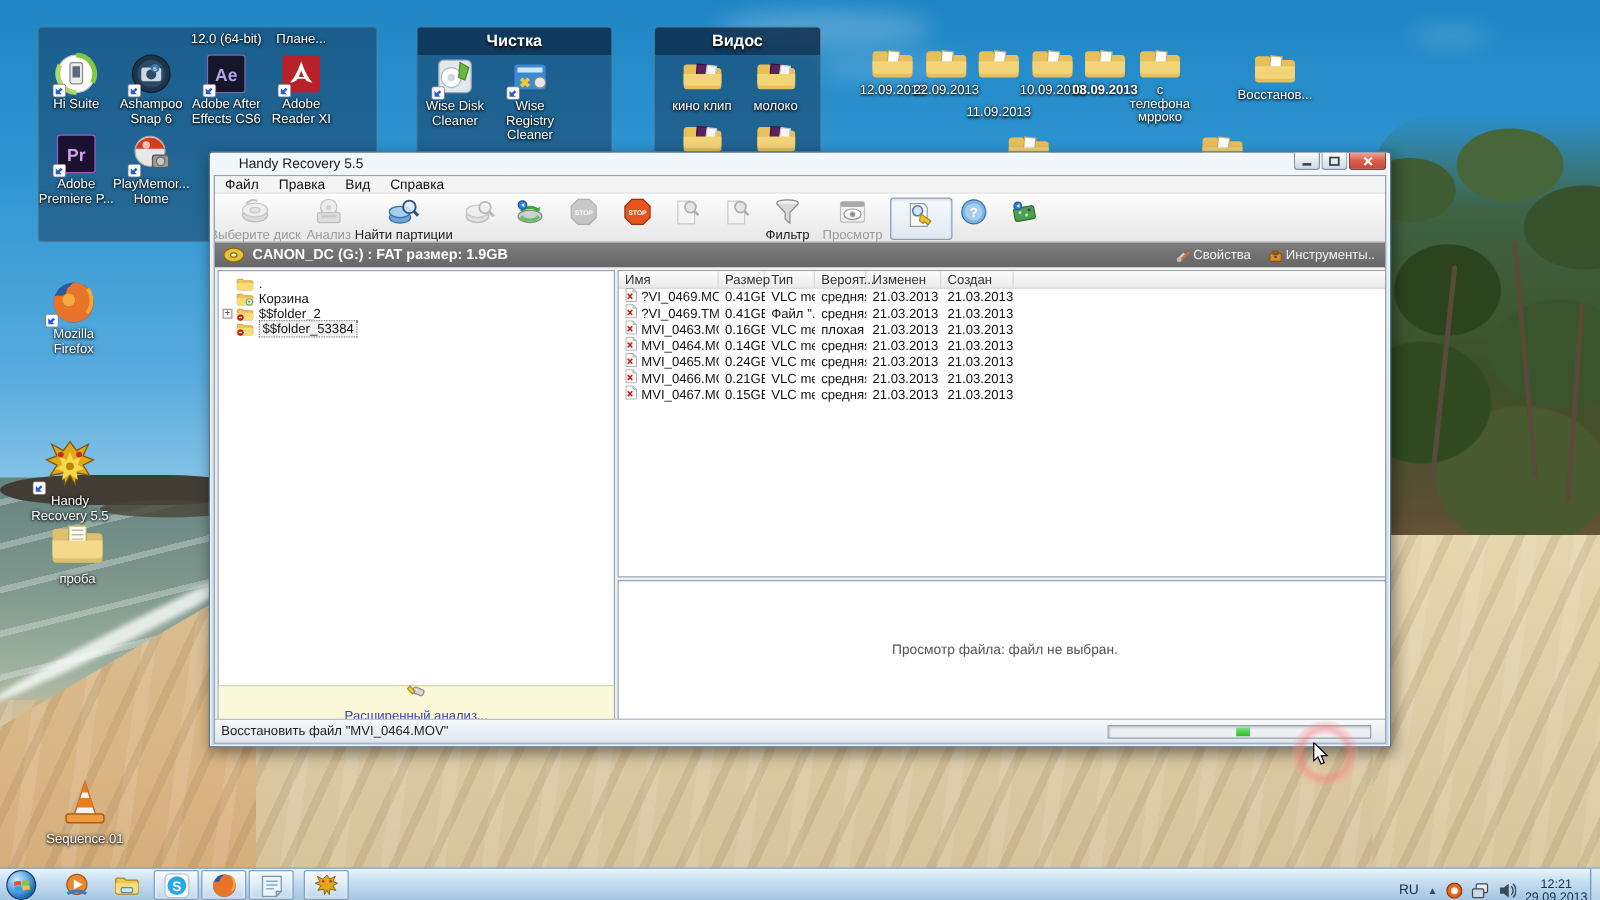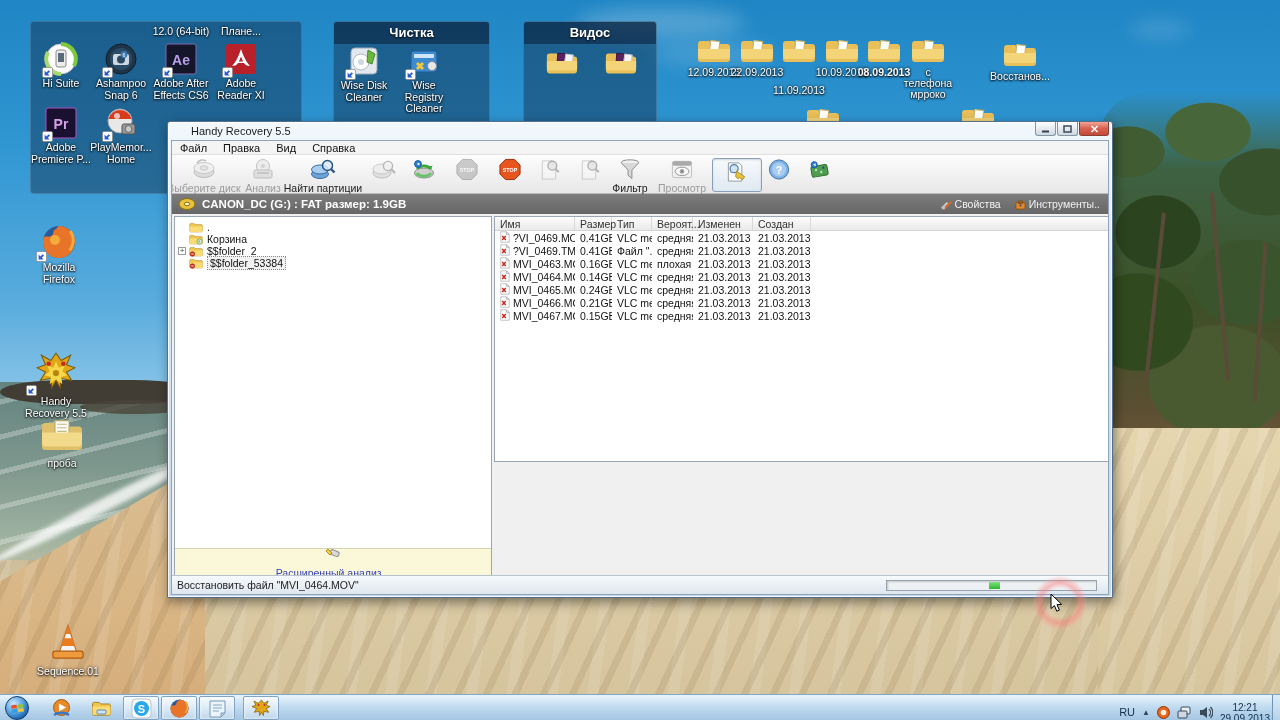--- a/index.html
+++ b/index.html
@@ -372,20 +372,44 @@
               <svg viewBox="0 0 34 34">
                 <rect x="4" y="2" width="26" height="30" rx="5" fill="#2aa8a0" stroke="#0e6a64"></rect>
                 <circle cx="17" cy="16" r="7" fill="#c8f0ec"></circle>
               </svg>
             </div>
           </div>
         </div>
       </div>
       <div class="fence fence-videos">
         <div class="fhead">Видос</div>
+        <div class="frow frow0">
+          <div class="cell">
+            <div class="fico">
+              <svg viewBox="0 0 36 28">
+                <path d="M2 7c0-2 1-3 3-3h8l3 3h15c2 0 3 1 3 3v12c0 2-1 3-3 3H5c-2 0-3-1-3-3z" fill="#e8bf58"></path>
+                <rect x="13" y="4" width="9" height="15" fill="#5a2360" stroke="#3a1240" transform="rotate(4 17 11)"></rect>
+                <rect x="21" y="5" width="8" height="14" fill="#f4f4f4" stroke="#c8c8c8" transform="rotate(8 25 12)"></rect>
+                <path d="M2 12h32v7c0 2-1 3-3 3H5c-2 0-3-1-3-3z" fill="#f4d478"></path>
+              </svg>
+            </div>
+            <div class="flabel">кино клип</div>
+          </div>
+          <div class="cell">
+            <div class="fico">
+              <svg viewBox="0 0 36 28">
+                <path d="M2 7c0-2 1-3 3-3h8l3 3h15c2 0 3 1 3 3v12c0 2-1 3-3 3H5c-2 0-3-1-3-3z" fill="#e8bf58"></path>
+                <rect x="13" y="4" width="9" height="15" fill="#5a2360" stroke="#3a1240" transform="rotate(4 17 11)"></rect>
+                <rect x="21" y="5" width="8" height="14" fill="#f4f4f4" stroke="#c8c8c8" transform="rotate(8 25 12)"></rect>
+                <path d="M2 12h32v7c0 2-1 3-3 3H5c-2 0-3-1-3-3z" fill="#f4d478"></path>
+              </svg>
+            </div>
+            <div class="flabel">молоко</div>
+          </div>
+        </div>
         <div class="frow frow1">
           <div class="cell">
             <div class="fico">
               <svg viewBox="0 0 36 28">
                 <path d="M2 7c0-2 1-3 3-3h8l3 3h15c2 0 3 1 3 3v12c0 2-1 3-3 3H5c-2 0-3-1-3-3z" fill="#e8bf58"></path>
                 <rect x="13" y="4" width="9" height="15" fill="#5a2360" stroke="#3a1240" transform="rotate(4 17 11)"></rect>
                 <rect x="21" y="5" width="8" height="14" fill="#f4f4f4" stroke="#c8c8c8" transform="rotate(8 25 12)"></rect>
                 <path d="M2 12h32v7c0 2-1 3-3 3H5c-2 0-3-1-3-3z" fill="#f4d478"></path>
               </svg>
             </div>
@@ -907,20 +931,23 @@
                     </svg></span>
                   <span>MVI_0467.MOV</span>
                 </div>
                 <div class="c" style="width: 37px;">0.15GB</div>
                 <div class="c" style="width: 40px;">VLC me...</div>
                 <div class="c" style="width: 41px;">средняя</div>
                 <div class="c" style="width: 60px;">21.03.2013 10...</div>
                 <div class="c" style="width: 58px;">21.03.2013 10...</div>
               </div>
             </div>
+        </div>
+        <div class="prevpanel">
+          <div class="prevtext">Просмотр файла: файл не выбран.</div>
         </div>
       </div>
       <div class="statusbar">
         <span>Восстановить файл "MVI_0464.MOV"</span>
         <div class="progress">
             <i class="chunk"></i>
           </div>
       </div>
     </div>
   </div>

